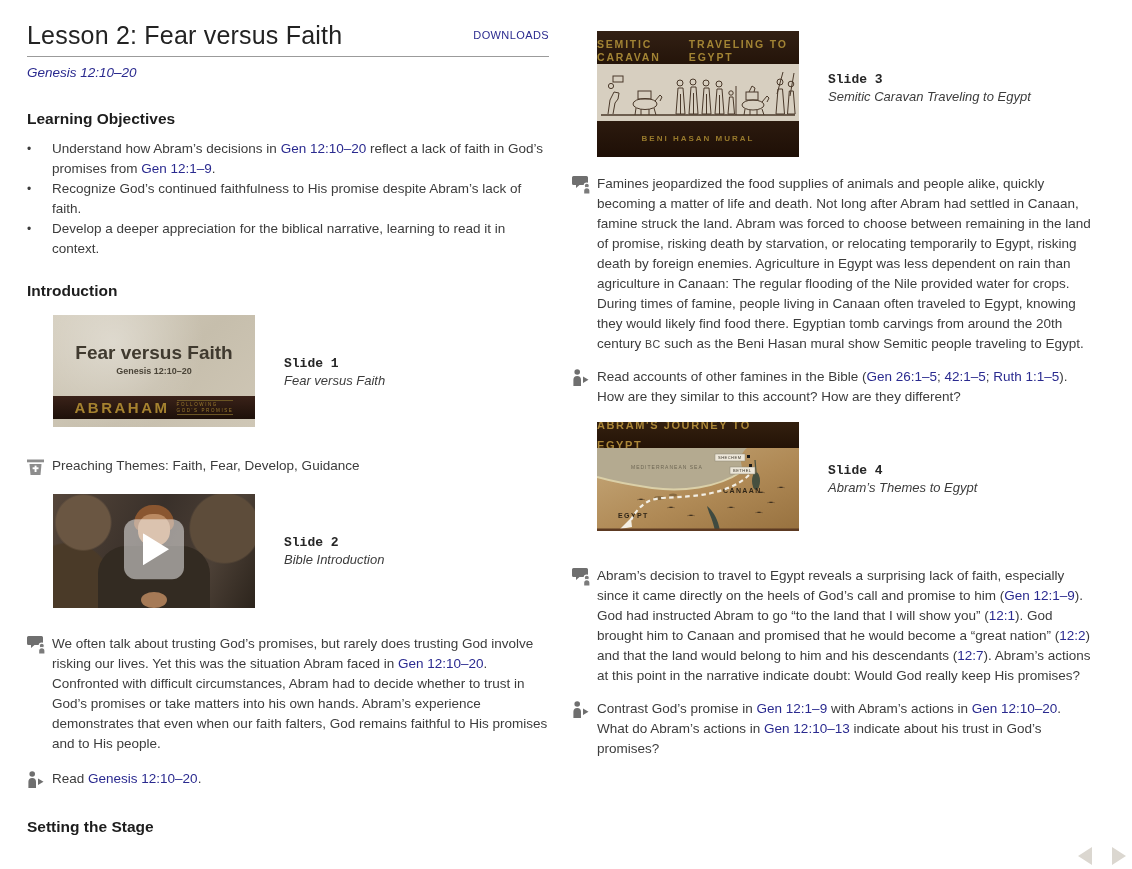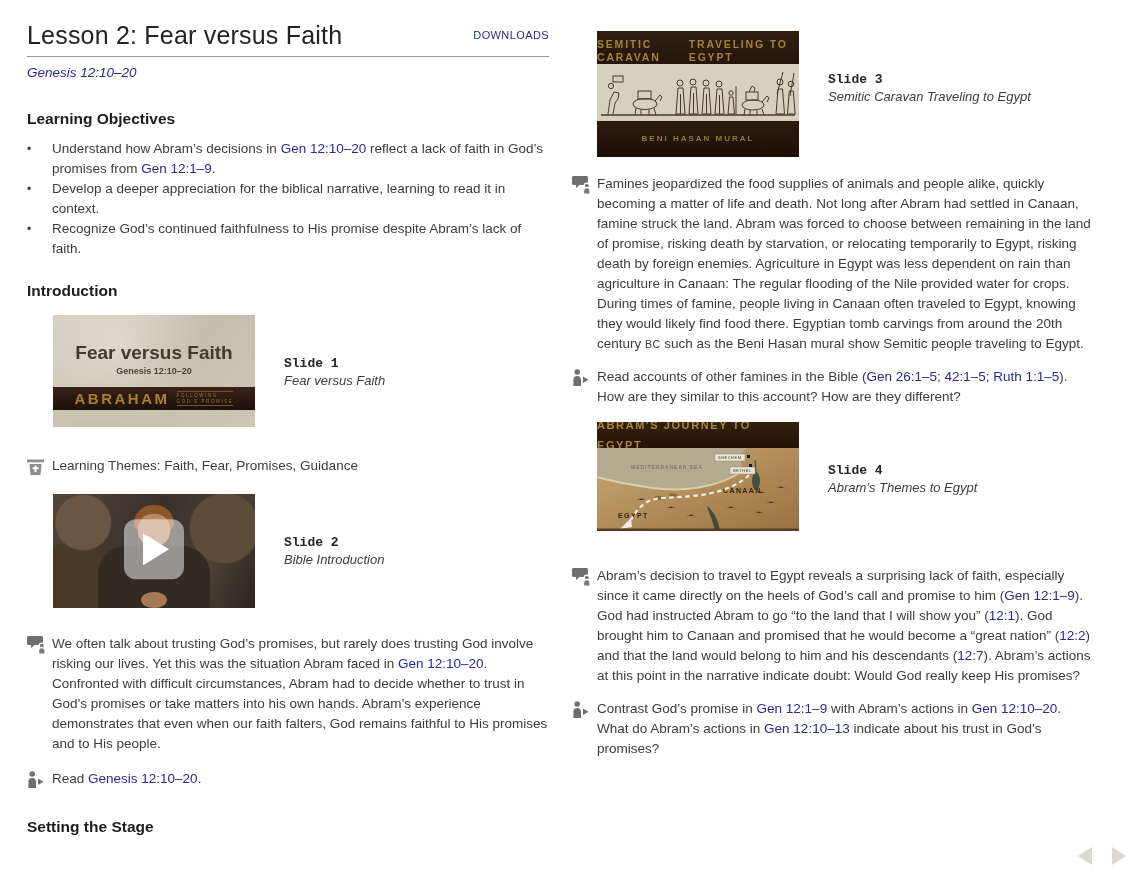--- a/index.html
+++ b/index.html
@@ -43,21 +43,21 @@
   .slidecap{margin-left:29px;padding-top:40px;line-height:17px;}
   .slide-label{font-weight:700;font-size:13px;color:#262626;font-family:Liberation Mono, monospace;}
   .slide-caption{font-style:italic;font-size:13px;color:#3c3c3c;}
 
   
   .s1{height:112px;background:
       radial-gradient(circle at 30% 25%,rgba(255,255,255,.35),rgba(255,255,255,0) 55%),
       linear-gradient(135deg,#d3ccbc,#c6beac 55%,#cfc7b6);}
   .s1 .s1title{margin-top:28px;text-align:center;font-weight:700;font-size:19px;color:#403a2f;}
   .s1 .s1sub{margin-top:3px;text-align:center;font-weight:700;font-size:9px;color:#4a4438;line-height:10px;}
-  .s1bar{position:absolute;left:0;right:0;bottom:17px;height:23px;
+  .s1bar{position:absolute;left:0;right:0;bottom:8px;height:23px;
       background:linear-gradient(#3a2219,#1d1009);display:flex;align-items:center;justify-content:center;}
   .s1brand{color:#a5822f;font-weight:700;font-size:15px;letter-spacing:2.5px;}
   .s1tag{margin-left:7px;color:#9a7a2e;font-size:4.5px;letter-spacing:1.6px;line-height:5.5px;
       border-top:1px solid #6b5524;border-bottom:1px solid #6b5524;padding:1px 0;}
 
   
   .s2{height:114px;background:
       radial-gradient(circle at 15% 25%,#6a5642 0,#6a5642 14%,rgba(0,0,0,0) 15%),
       radial-gradient(circle at 85% 30%,#5d4c3a 0,#5d4c3a 18%,rgba(0,0,0,0) 19%),
       radial-gradient(circle at 8% 80%,#4a3a28 0,#4a3a28 20%,rgba(0,0,0,0) 21%),
@@ -118,25 +118,25 @@
 
   <h2 class="h-objectives">Learning Objectives</h2>
 
   <ul class="objectives">
     <li>
       <span class="bullet"></span>
       <span class="obj-text"><span>Understand how Abram’s decisions in </span><a class="doclink" href="#">Gen 12:10–20</a><span> reflect a lack of faith in God’s promises from </span><a class="doclink" href="#">Gen 12:1–9</a><span>.</span></span>
     </li>
     <li>
       <span class="bullet"></span>
-      <span class="obj-text"><span>Develop a deeper appreciation for the biblical narrative, learning to read it in context.</span></span>
+      <span class="obj-text"><span>Recognize God’s continued faithfulness to His promise despite Abram’s lack of faith.</span></span>
     </li>
     <li>
       <span class="bullet"></span>
-      <span class="obj-text"><span>Recognize God’s continued faithfulness to His promise despite Abram’s lack of faith.</span></span>
+      <span class="obj-text"><span>Develop a deeper appreciation for the biblical narrative, learning to read it in context.</span></span>
     </li>
   </ul>
 
   <h2 class="h-intro">Introduction</h2>
 
   <div class="sliderow mt-slide1">
     <div class="thumb s1">
       <div class="s1title">Fear versus Faith</div>
       <div class="s1sub">Genesis 12:10–20</div>
       <div class="s1bar">
@@ -155,21 +155,21 @@
 
   <div class="irow mt-themes">
     <div class="icol">
       <svg width="17" height="18" viewBox="0 0 17 18">
         <rect x="0" y="1.5" width="17" height="2.8" fill="#8d8d8d"></rect>
         <path d="M2.5,6 h12 l-1,11 h-10 z" fill="#8d8d8d"></path>
         <rect x="7.6" y="7.6" width="1.9" height="6.4" fill="#ffffff"></rect>
         <rect x="5.6" y="9.3" width="5.9" height="1.9" fill="#ffffff"></rect>
       </svg>
     </div>
-    <div class="itext">Learning Themes: Faith, Fear, Promises, Guidance</div>
+    <div class="itext">Preaching Themes: Faith, Fear, Develop, Guidance</div>
   </div>
 
   <div class="sliderow mt-slide2">
     <div class="thumb s2">
       <div class="v-hair"></div>
       <div class="v-face"></div>
       <div class="v-shirt"></div>
       <div class="v-hands"></div>
       <div class="playbtn">
         <svg width="26" height="32" viewBox="0 0 26 32">

